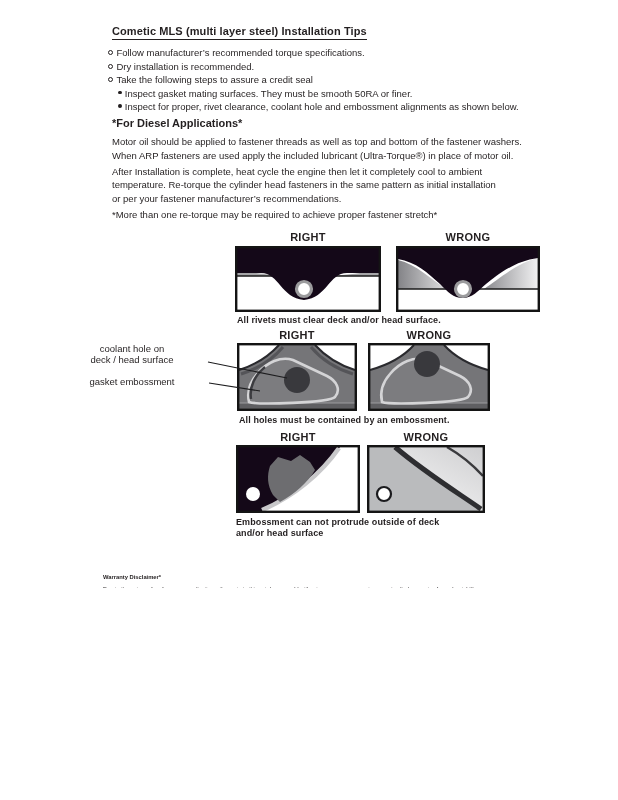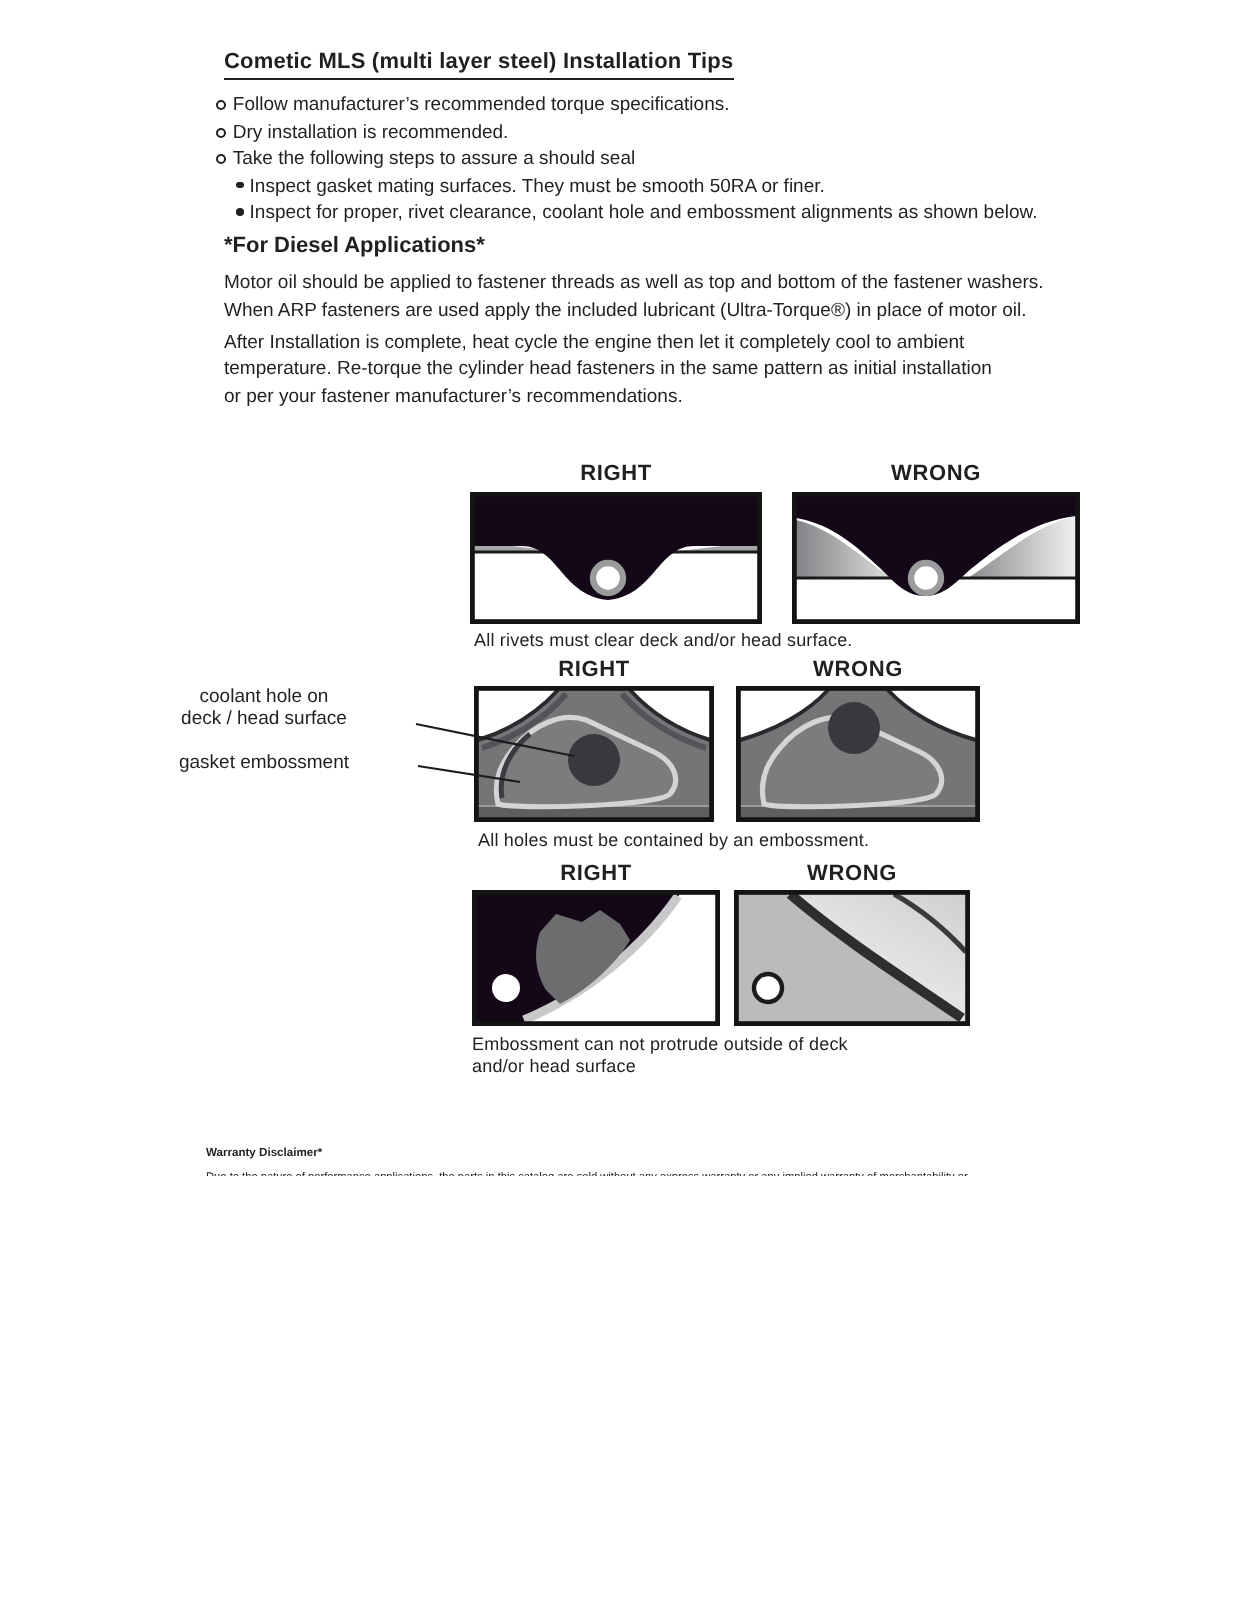--- a/index.html
+++ b/index.html
@@ -18,21 +18,21 @@
   .bullet.sub{left:118px;justify-content:center;}
   .marker-o{width:3.4px;height:3.4px;border:0.9px solid #231f20;border-radius:50%;
     display:inline-block;margin:3px 3px 0 0;flex:none;}
   .marker-dot{width:3.8px;height:3.8px;background:#231f20;border-radius:50%;
     display:inline-block;margin:3px 3px 0 0;flex:none;}
   
   .h2{left:112px;font-size:11px;font-weight:700;}
   .body-p{left:112px;font-size:9.5px;line-height:13.8px;white-space:pre;}
   
   .fig-label{font-size:11px;font-weight:700;letter-spacing:0.3px;text-align:center;}
-  .fig-caption{font-size:9px;font-weight:400;letter-spacing:0.1px;white-space:pre;line-height:11.2px;}
+  .fig-caption{font-size:9px;font-weight:700;letter-spacing:0.1px;white-space:pre;line-height:11.2px;}
   .callout{font-size:9.5px;line-height:10.6px;text-align:center;white-space:pre;}
   .figbox{display:block;}
   
   .disc{font-size:5.6px;line-height:6.75px;white-space:pre;letter-spacing:0;}
   .disc-h{font-size:5.8px;font-weight:700;}
   .pagecode{font-size:13.5px;color:#404040;letter-spacing:0.3px;}
   svg{display:block;}
   .overlay{left:0;top:0;pointer-events:none;}
 </style>
 </head>
@@ -45,37 +45,38 @@
   <div class="abs bullet" style="top:47px">
     <span class="marker-o"></span>
     <span>Follow manufacturer’s recommended torque specifications.</span>
   </div>
   <div class="abs bullet" style="top:60.5px">
     <span class="marker-o"></span>
     <span>Dry installation is recommended.</span>
   </div>
   <div class="abs bullet" style="top:74px">
     <span class="marker-o"></span>
-    <span>Take the following steps to assure a should seal</span>
+    <span>Take the following steps to assure a credit seal</span>
   </div>
   <div class="abs bullet sub" style="top:87.5px">
     <span class="marker-dot"></span>
     <span>Inspect gasket mating surfaces.  They must be smooth 50RA or finer.</span>
   </div>
   <div class="abs bullet sub" style="top:101px">
     <span class="marker-dot"></span>
     <span>Inspect for proper, rivet clearance, coolant hole and embossment alignments as shown below.</span>
   </div>
 
   <div class="abs h2" style="top:117px">*For Diesel Applications*</div>
   <div class="abs body-p" style="top:164.5px">After Installation is complete, heat cycle the engine then let it completely cool to ambient
 temperature. Re-torque the cylinder head fasteners in the same pattern as initial installation
 or per your fastener manufacturer’s recommendations.</div>
   <div class="abs body-p" style="top:135px">Motor oil should be applied to fastener threads as well as top and bottom of the fastener washers.
 When ARP fasteners are used apply the included lubricant (Ultra-Torque®) in place of motor oil.</div>
+  <div class="abs body-p" style="top:208px">*More than one re-torque may be required to achieve proper fastener stretch*</div>
 
   <div class="abs fig-label" style="left:235px;top:231px;width:146px">RIGHT</div>
   <div class="abs fig-label" style="left:396px;top:231px;width:144px">WRONG</div>
 
   <svg class="abs figbox" style="left:235px;top:246px" width="146" height="66" viewBox="0 0 146 66">
     <rect x="0" y="0" width="146" height="66" fill="#ffffff"></rect>
     <path d="M2,24 C18,27 34,29 52,30 L2,30 Z" fill="#a6a6a8"></path>
     <path d="M144,24 C128,27 112,29 94,30 L144,30 Z" fill="#a6a6a8"></path>
     <line x1="2" y1="30" x2="144" y2="30" stroke="#1a1a1a" stroke-width="1.6"></line>
     <path d="M2,2 H144 V27 H112 C94,27 92,52 69,54 C46,52 44,27 26,27 H2 Z" fill="#140818"></path>

